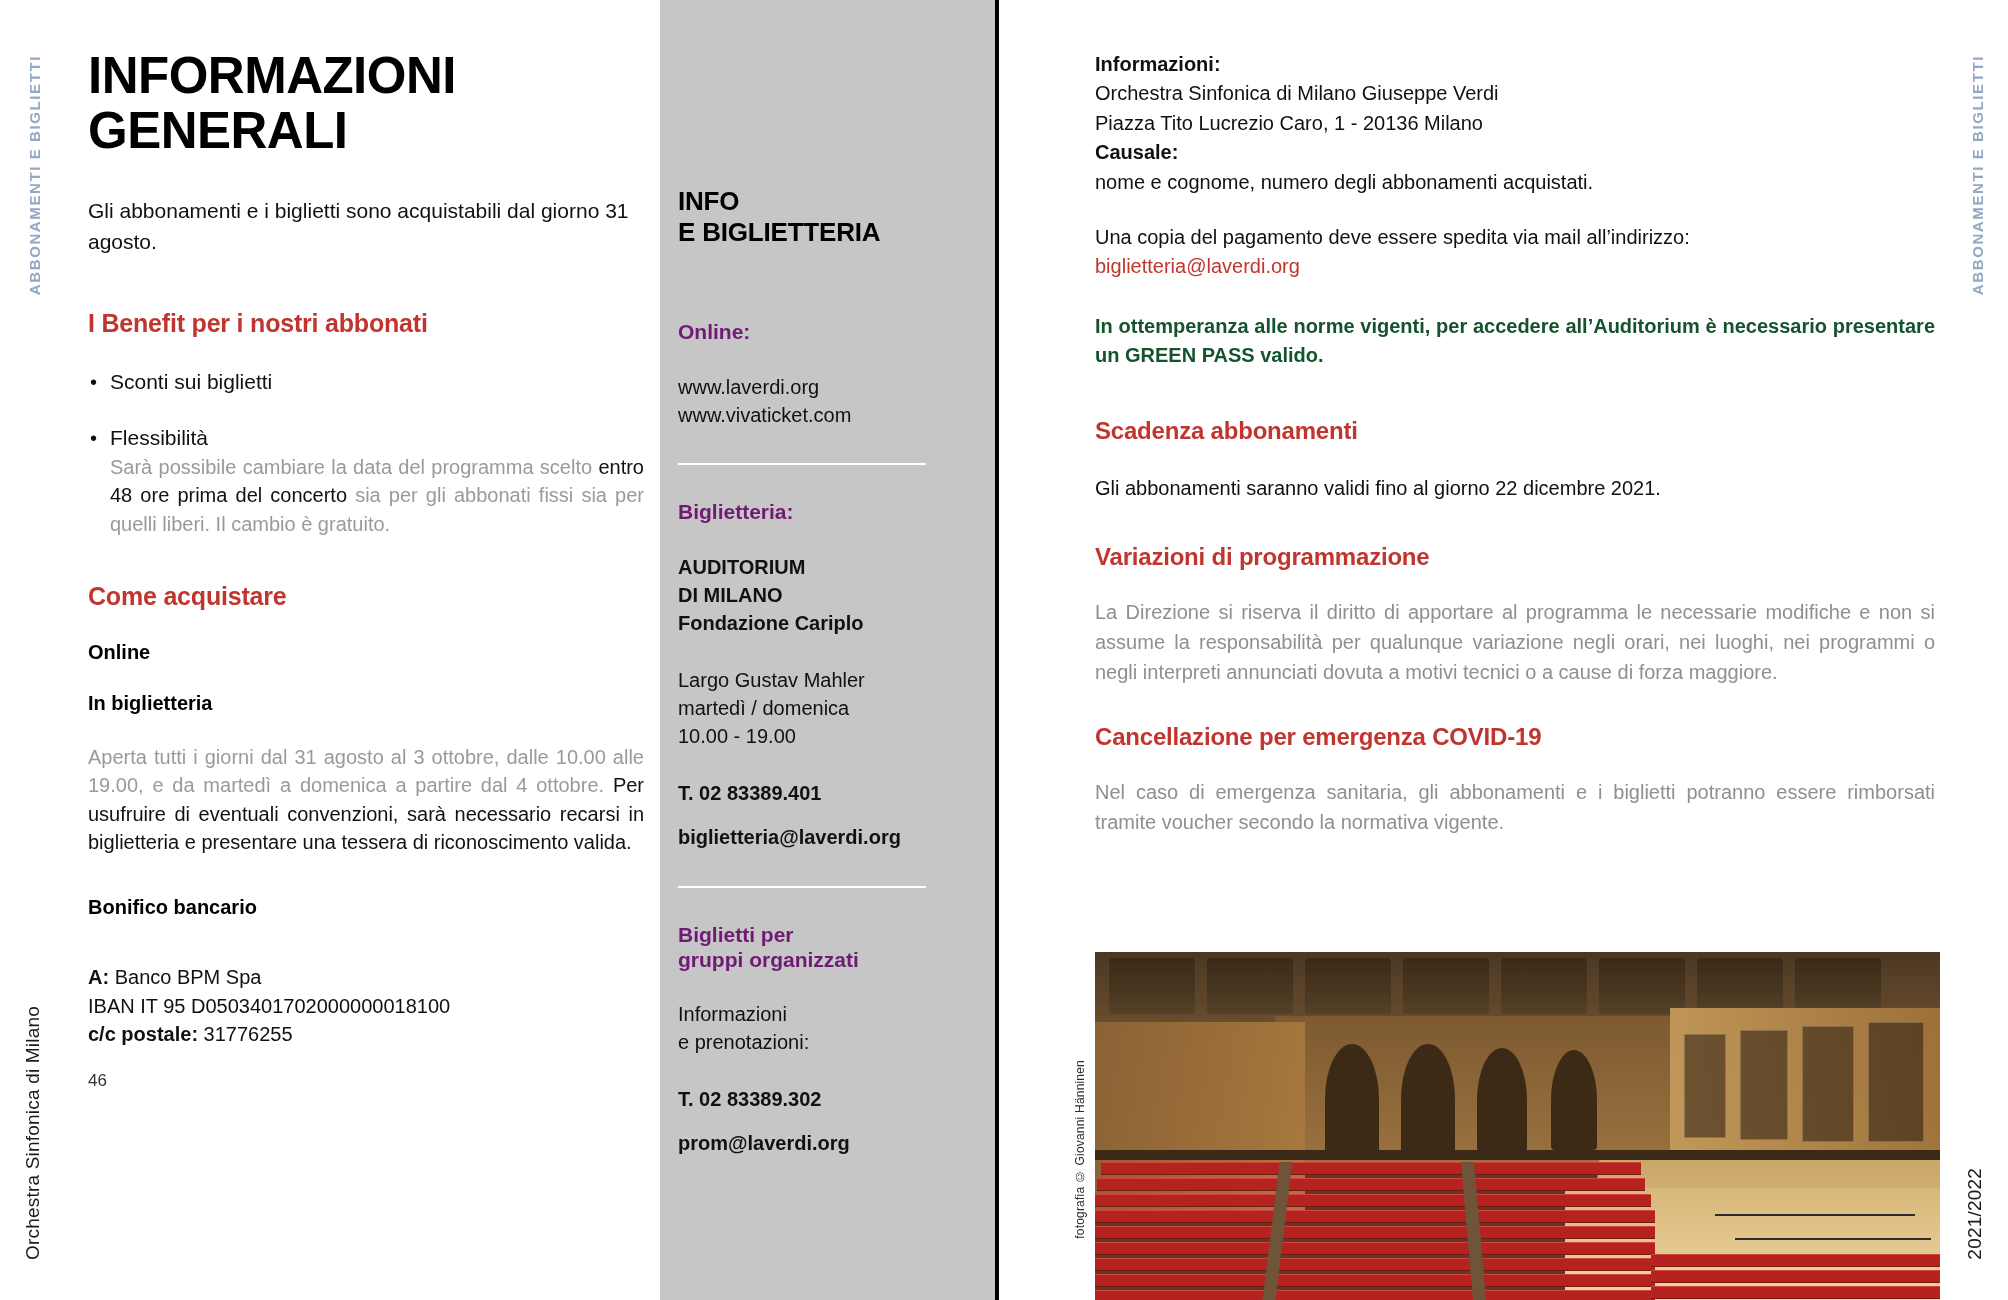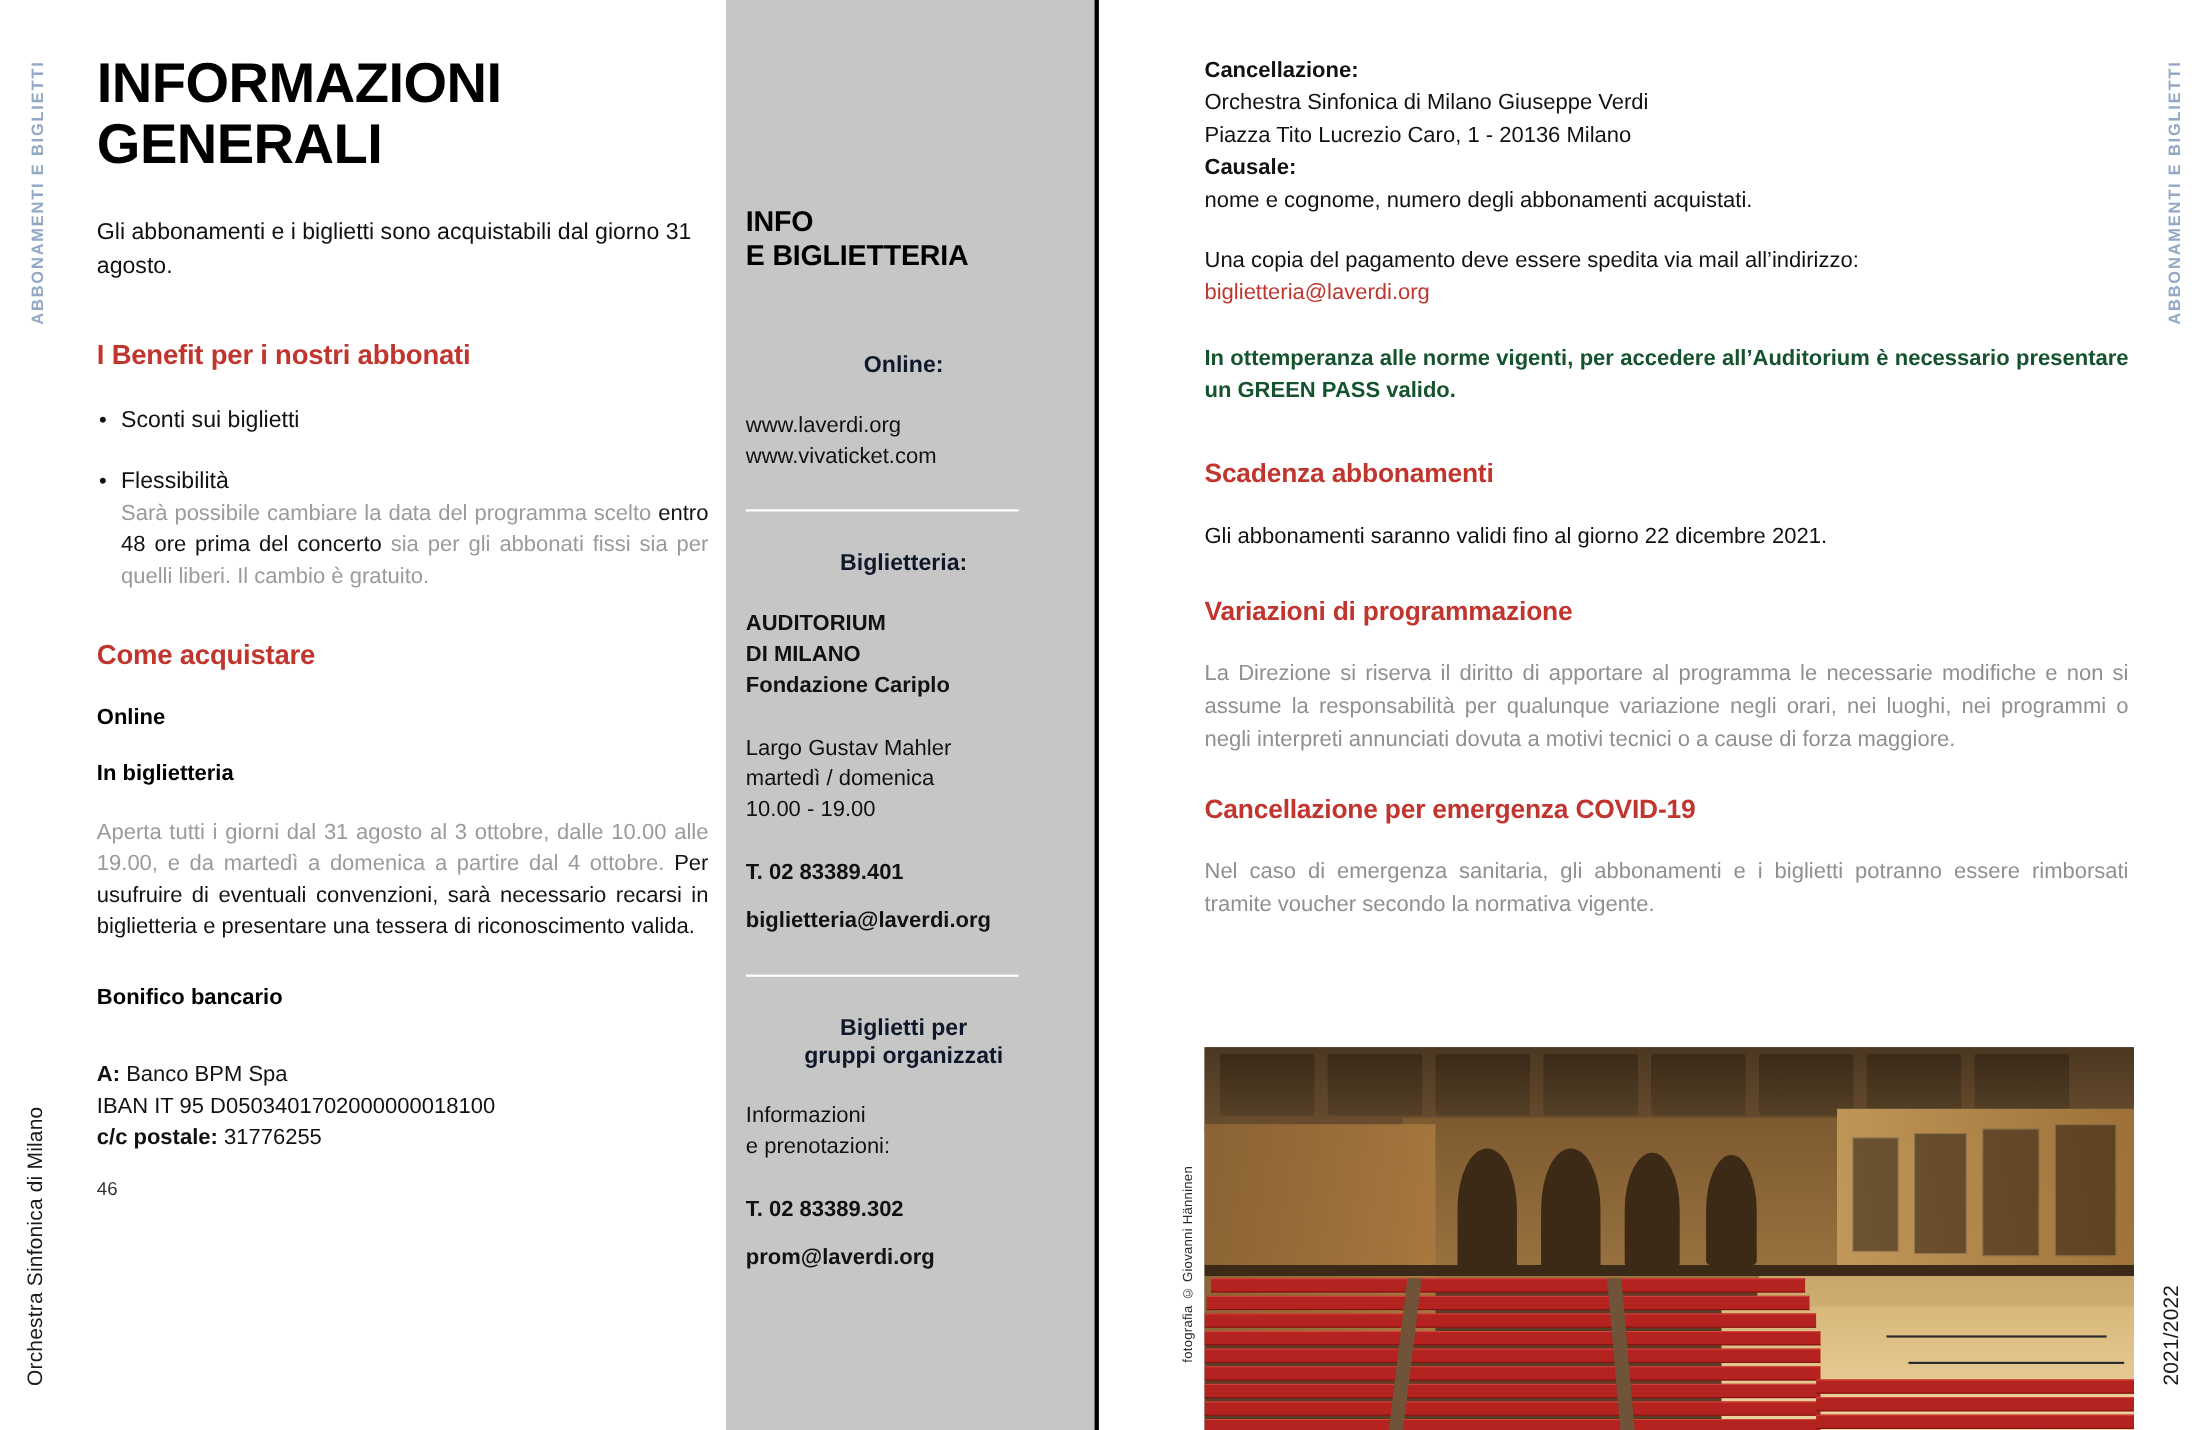--- a/index.html
+++ b/index.html
@@ -130,24 +130,23 @@
     font-size:26px;
     font-weight:bold;
     color:#000;
     line-height:1.18;
     letter-spacing:-0.2px;
     margin-bottom:72px;
   }
   .g-red {
     font-size:21px;
     font-weight:bold;
-    color:#0f172a;
+    color:#701a75;
     margin-bottom:28px;
     line-height:1.2;
-    text-align:center;
   }
   .g-txt {
     font-size:20px;
     line-height:1.42;
     color:#111;
   }
   .g-bold { font-weight:bold; }
   .g-gap { height:28px; }
   .rule {
     border:0;
@@ -352,21 +351,21 @@
       <div class="g-gap"></div>
       <div class="g-txt g-bold">T. 02 83389.302</div>
       <div class="g-gap" style="height:16px"></div>
       <div class="g-txt g-bold">prom@laverdi.org</div>
     </div>
   </div>
 
   <div class="divider-black"></div>
 
   <div class="colB">
-    <div class="r-txt r-bold">Cancellazione:</div>
+    <div class="r-txt r-bold">Informazioni:</div>
     <div class="r-txt">Orchestra Sinfonica di Milano Giuseppe Verdi</div>
     <div class="r-txt">Piazza Tito Lucrezio Caro, 1 - 20136 Milano</div>
     <div class="r-txt r-bold">Causale:</div>
     <div class="r-txt">nome e cognome, numero degli abbonamenti acquistati.</div>
 
     <div class="r-gap"></div>
     <div class="r-txt">Una copia del pagamento deve essere spedita via mail all’indirizzo:</div>
     <div class="r-txt r-link">biglietteria@laverdi.org</div>
 
     <div class="r-gap" style="height:30px"></div>

